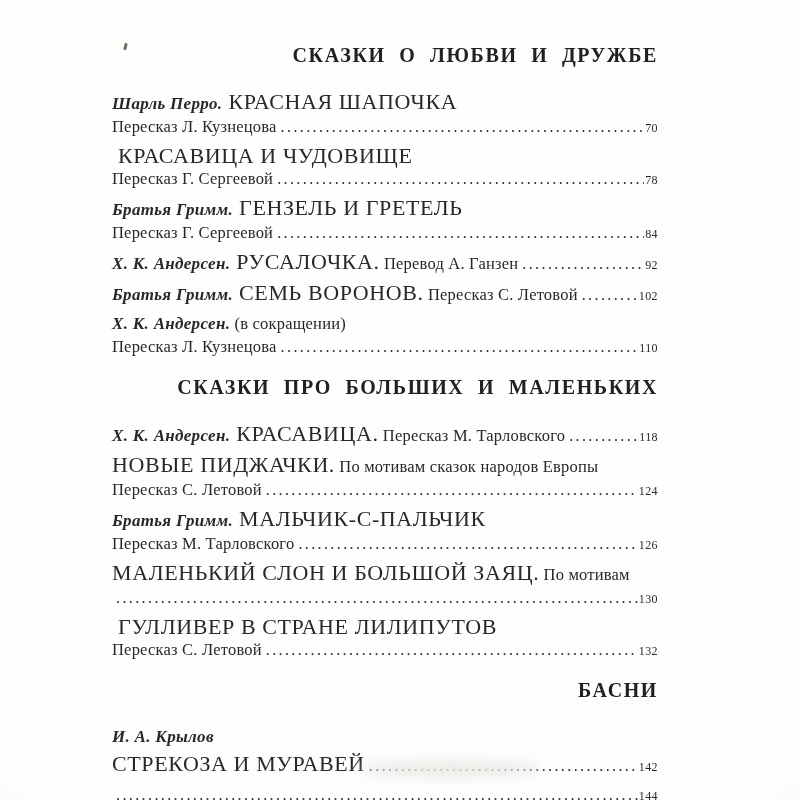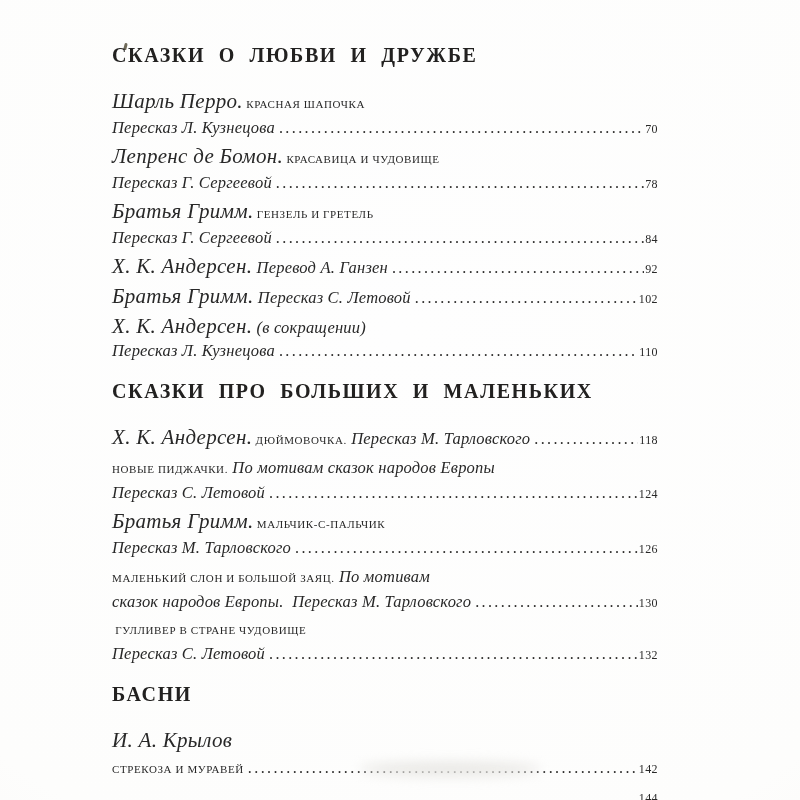--- a/index.html
+++ b/index.html
@@ -21,51 +21,50 @@
         #fefefe 0%, #fdfdfc 55%, #f7f6f4 80%, #edecea 94%, #e6e5e2 100%);
   }
   .page-content {
     position: absolute;
     left: 112px;
     top: 42px;
     width: 546px; 
   }
   .section { margin: 0; }
   .section-title {
-    text-align: left;
+    text-align: right;
     font-weight: bold;
     font-size: 20px;
     line-height: 26px;
     letter-spacing: 1.6px;
     word-spacing: 7px;
     color: #222120;
     margin: 14px 0 22px 0;
     white-space: nowrap;
   }
   .section:first-child .section-title { margin-top: 0; }
   .entry { margin: 0 0 4px 0; }
   .line {
     display: flex;
     align-items: baseline;
     line-height: 23px;
     min-width: 0;
   }
   .seg { white-space: pre; }
   .seg-author {
-    font-weight: normal;
+    font-weight: bold;
     font-style: italic;
-    font-size: 21px;
+    font-size: 17px;
     letter-spacing: 0.3px;
   }
   .seg-plain {
-    font-size: 11px;
+    font-size: 22px;
     letter-spacing: 0.6px;
   }
   .seg-italic {
-    font-style: italic;
     font-size: 16.5px;
     letter-spacing: 0.2px;
   }
   .leader {
     flex: 1 1 auto;
     overflow: hidden;
     white-space: nowrap;
     font-size: 16px;
     letter-spacing: 2.4px;
     margin-left: 4px;
@@ -113,21 +112,20 @@
             <span class="seg seg-plain"> КРАСНАЯ ШАПОЧКА</span>
           </div>
           <div class="line">
             <span class="seg seg-italic">Пересказ Л. Кузнецова</span>
             <span class="leader">................................................................................................................................................................</span>
             <span class="pagenum">70</span>
           </div>
         </div>
         <div class="entry">
           <div class="line">
-            <span class="seg seg-author">Лепренс де Бомон.</span>
             <span class="seg seg-plain"> КРАСАВИЦА И ЧУДОВИЩЕ</span>
           </div>
           <div class="line">
             <span class="seg seg-italic">Пересказ Г. Сергеевой</span>
             <span class="leader">................................................................................................................................................................</span>
             <span class="pagenum">78</span>
           </div>
         </div>
         <div class="entry">
           <div class="line">
@@ -136,28 +134,30 @@
           </div>
           <div class="line">
             <span class="seg seg-italic">Пересказ Г. Сергеевой</span>
             <span class="leader">................................................................................................................................................................</span>
             <span class="pagenum">84</span>
           </div>
         </div>
         <div class="entry">
           <div class="line">
             <span class="seg seg-author">Х. К. Андерсен.</span>
+            <span class="seg seg-plain"> РУСАЛОЧКА.</span>
             <span class="seg seg-italic"> Перевод А. Ганзен</span>
             <span class="leader">................................................................................................................................................................</span>
             <span class="pagenum">92</span>
           </div>
         </div>
         <div class="entry">
           <div class="line">
             <span class="seg seg-author">Братья Гримм.</span>
+            <span class="seg seg-plain"> СЕМЬ ВОРОНОВ.</span>
             <span class="seg seg-italic"> Пересказ С. Летовой</span>
             <span class="leader">................................................................................................................................................................</span>
             <span class="pagenum">102</span>
           </div>
         </div>
         <div class="entry">
           <div class="line">
             <span class="seg seg-author">Х. К. Андерсен.</span>
             <span class="seg seg-italic"> (в сокращении)</span>
           </div>
@@ -166,21 +166,21 @@
             <span class="leader">................................................................................................................................................................</span>
             <span class="pagenum">110</span>
           </div>
         </div>
       </div>
       <div class="section">
         <div class="section-title">СКАЗКИ ПРО БОЛЬШИХ И МАЛЕНЬКИХ</div>
         <div class="entry">
           <div class="line">
             <span class="seg seg-author">Х. К. Андерсен.</span>
-            <span class="seg seg-plain"> ДЮЙМОВОЧКА.</span>
+            <span class="seg seg-plain"> КРАСАВИЦА.</span>
             <span class="seg seg-italic"> Пересказ М. Тарловского</span>
             <span class="leader">................................................................................................................................................................</span>
             <span class="pagenum">118</span>
           </div>
         </div>
         <div class="entry">
           <div class="line">
             <span class="seg seg-plain">НОВЫЕ ПИДЖАЧКИ.</span>
             <span class="seg seg-italic"> По мотивам сказок народов Европы</span>
           </div>
@@ -200,28 +200,27 @@
             <span class="leader">................................................................................................................................................................</span>
             <span class="pagenum">126</span>
           </div>
         </div>
         <div class="entry">
           <div class="line">
             <span class="seg seg-plain">МАЛЕНЬКИЙ СЛОН И БОЛЬШОЙ ЗАЯЦ.</span>
             <span class="seg seg-italic"> По мотивам</span>
           </div>
           <div class="line">
-            <span class="seg seg-italic">сказок народов Европы.  Пересказ М. Тарловского</span>
             <span class="leader">................................................................................................................................................................</span>
             <span class="pagenum">130</span>
           </div>
         </div>
         <div class="entry">
           <div class="line">
-            <span class="seg seg-plain"> ГУЛЛИВЕР В СТРАНЕ ЧУДОВИЩЕ</span>
+            <span class="seg seg-plain"> ГУЛЛИВЕР В СТРАНЕ ЛИЛИПУТОВ</span>
           </div>
           <div class="line">
             <span class="seg seg-italic">Пересказ С. Летовой</span>
             <span class="leader">................................................................................................................................................................</span>
             <span class="pagenum">132</span>
           </div>
         </div>
       </div>
       <div class="section">
         <div class="section-title">БАСНИ</div>

